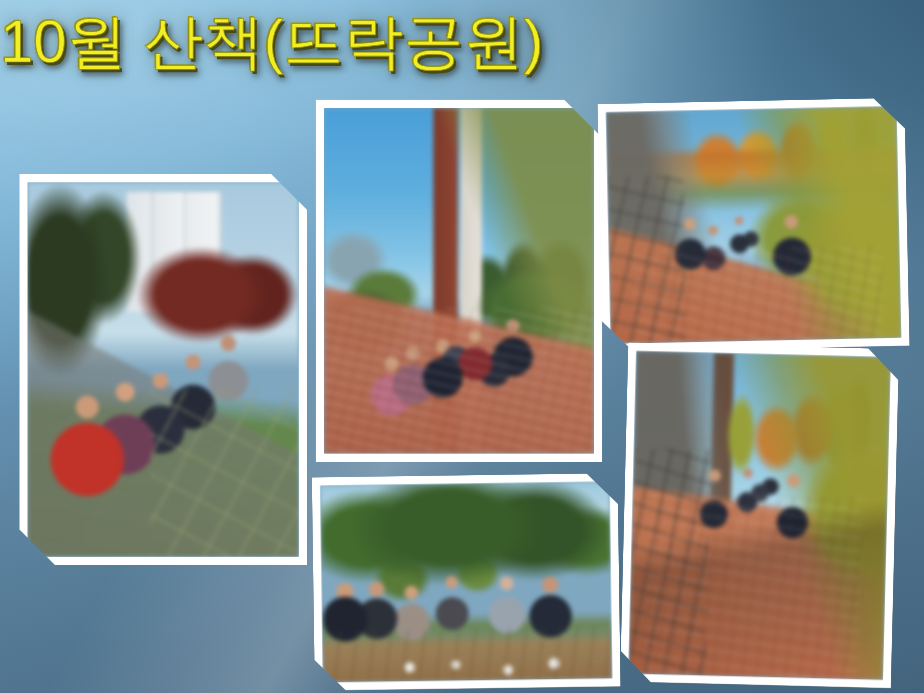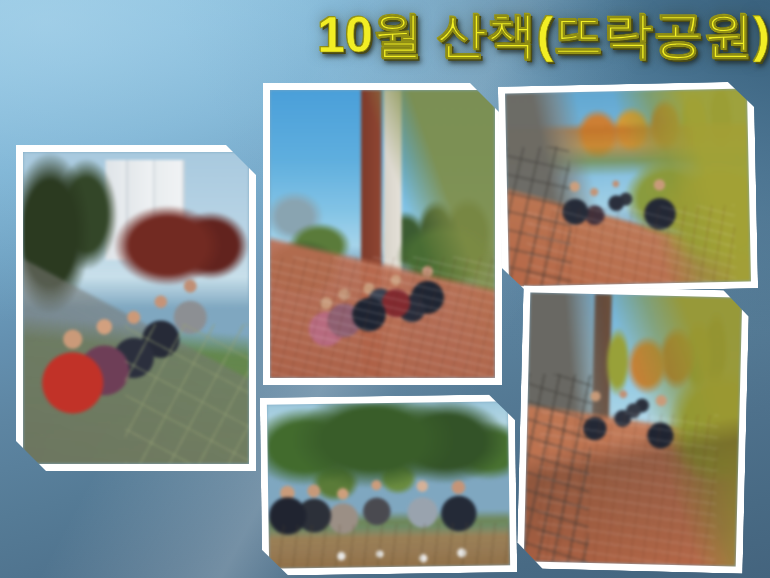--- a/index.html
+++ b/index.html
@@ -52,24 +52,24 @@
       rgba(176,214,236,0.55) 0%,
       rgba(160,203,230,0.26) 26%,
       rgba(255,255,255,0) 52%);
     pointer-events:none;
   }
 
   
   #title{
     position:absolute;
     left:0; right:0; top:8px;
-    text-align:right;
+    text-align:left;
     z-index:40;
     font-size:50px;
-    font-weight:bold;
+    font-weight:normal;
     letter-spacing:0px;
     line-height:1.08;
     color:#f2ee24;
     text-shadow:
        2px 2px 0 #4a4a16,
        3px 4px 5px rgba(20,24,18,0.75),
        0 0 14px rgba(40,44,20,0.55),
       -1px -1px 0 #a8a81e;
     -webkit-text-stroke:0.6px #8e8c14;
     white-space:nowrap;

